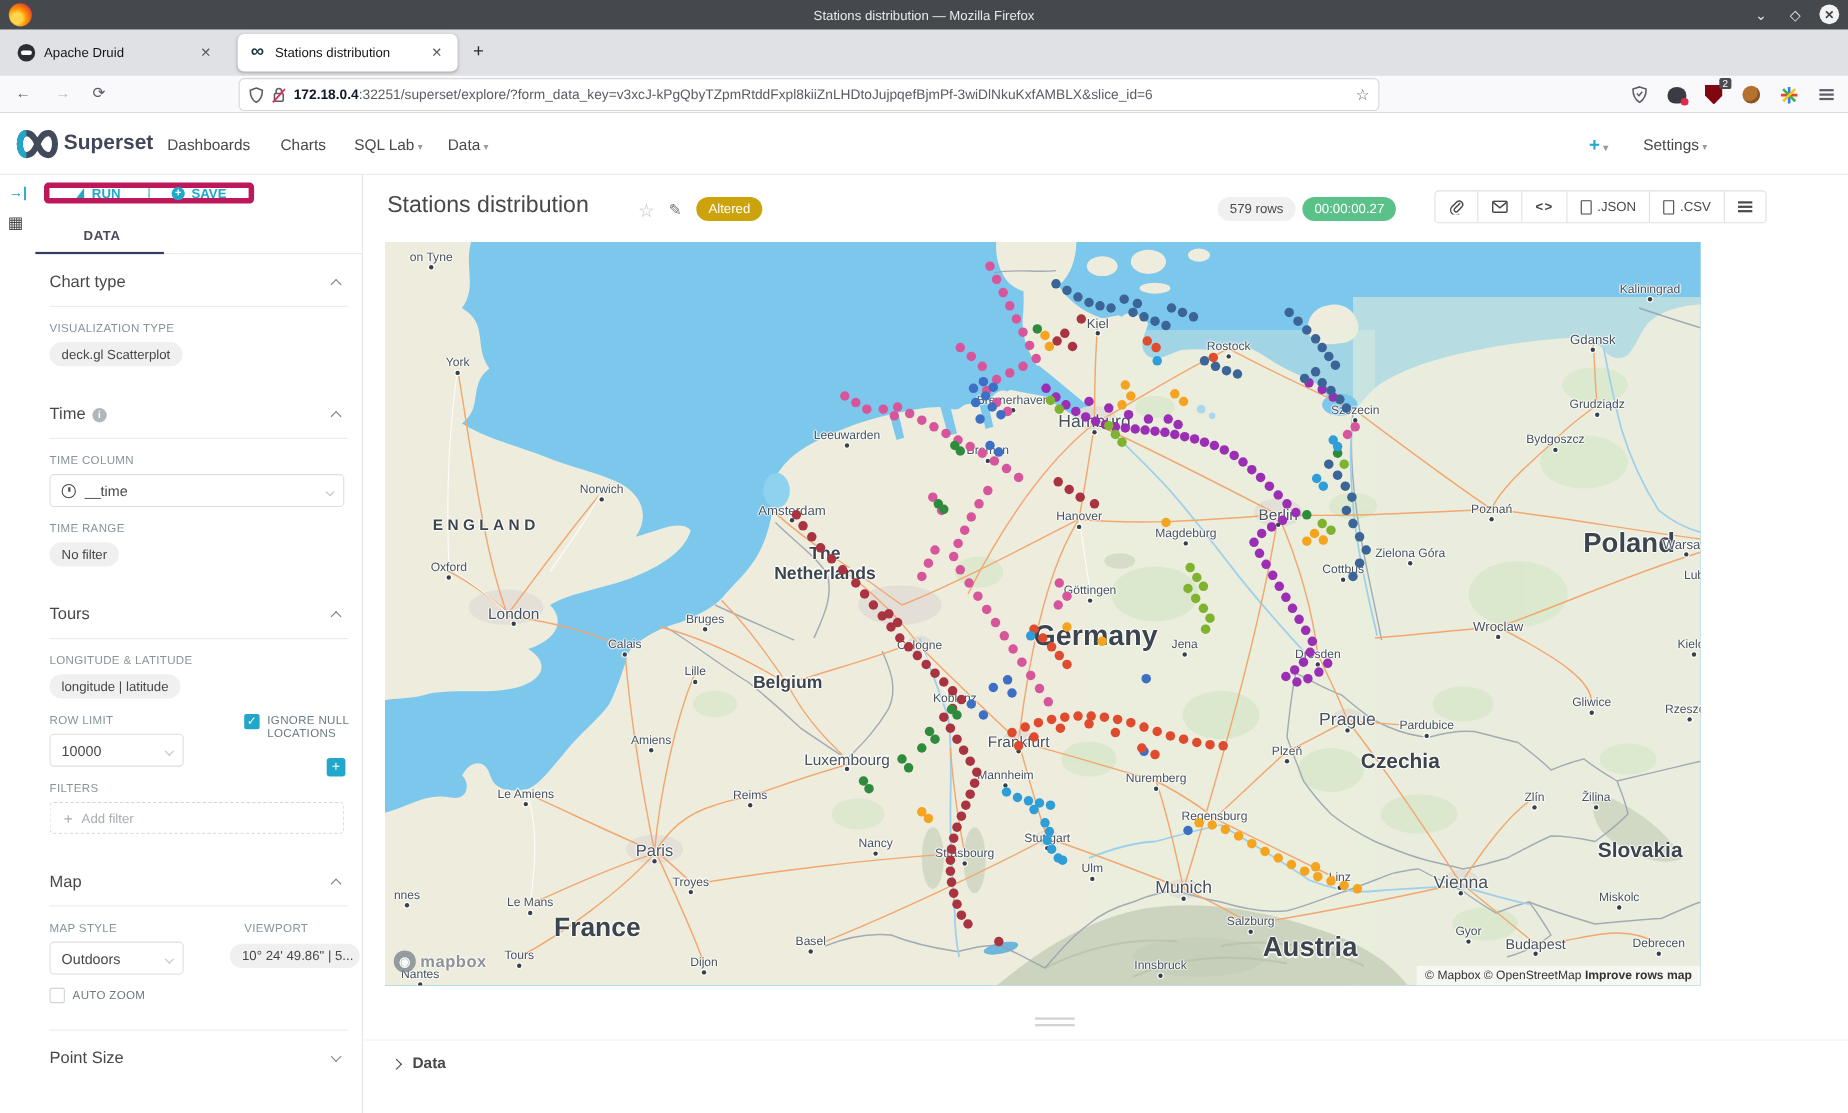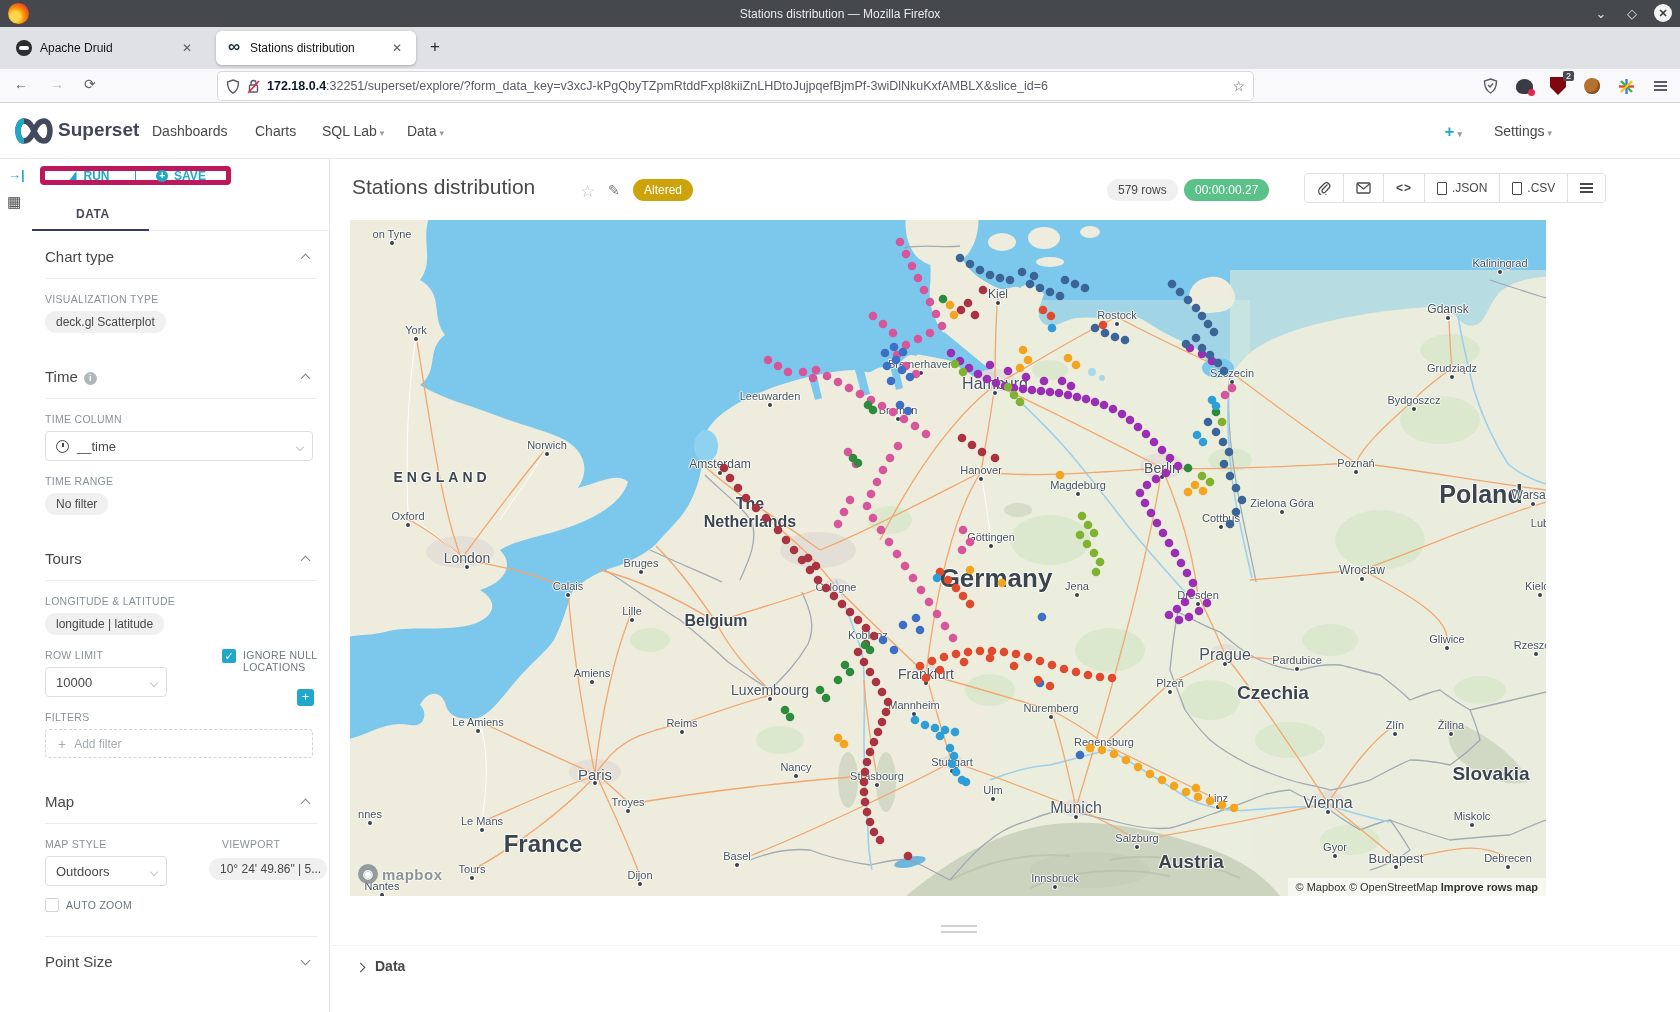--- a/index.html
+++ b/index.html
@@ -604,21 +604,21 @@
         <div class="mdot" style="left: 1045px; top: 514px;"></div>
         <div class="mlabel" style="left: 1101px; top: 505px;">Žilina</div>
         <div class="mdot" style="left: 1101px; top: 514px;"></div>
         <div class="mlabel country" style="left: 1141px; top: 554px; font-size: 19px;">Slovakia</div>
         <div class="mlabel" style="left: 868px; top: 578px;">Linz</div>
         <div class="mdot" style="left: 868px; top: 587px;"></div>
         <div class="mlabel" style="left: 978px; top: 583px; font-size: 16px;">Vienna</div>
         <div class="mdot" style="left: 978px; top: 592px;"></div>
         <div class="mlabel" style="left: 787px; top: 618px;">Salzburg</div>
         <div class="mdot" style="left: 787px; top: 627px;"></div>
-        <div class="mlabel country" style="left: 841px; top: 642px; font-size: 19px;">Austria</div>
+        <div class="mlabel country" style="left: 841px; top: 642px; font-size: 25px;">Austria</div>
         <div class="mlabel" style="left: 705px; top: 658px;">Innsbruck</div>
         <div class="mdot" style="left: 705px; top: 667px;"></div>
         <div class="mlabel" style="left: 985px; top: 627px;">Gyor</div>
         <div class="mdot" style="left: 985px; top: 636px;"></div>
         <div class="mlabel" style="left: 1046px; top: 638px; font-size: 13px;">Budapest</div>
         <div class="mdot" style="left: 1046px; top: 647px;"></div>
         <div class="mlabel" style="left: 1122px; top: 596px;">Miskolc</div>
         <div class="mdot" style="left: 1122px; top: 605px;"></div>
         <div class="mlabel" style="left: 1158px; top: 638px;">Debrecen</div>
         <div class="mdot" style="left: 1158px; top: 647px;"></div>

